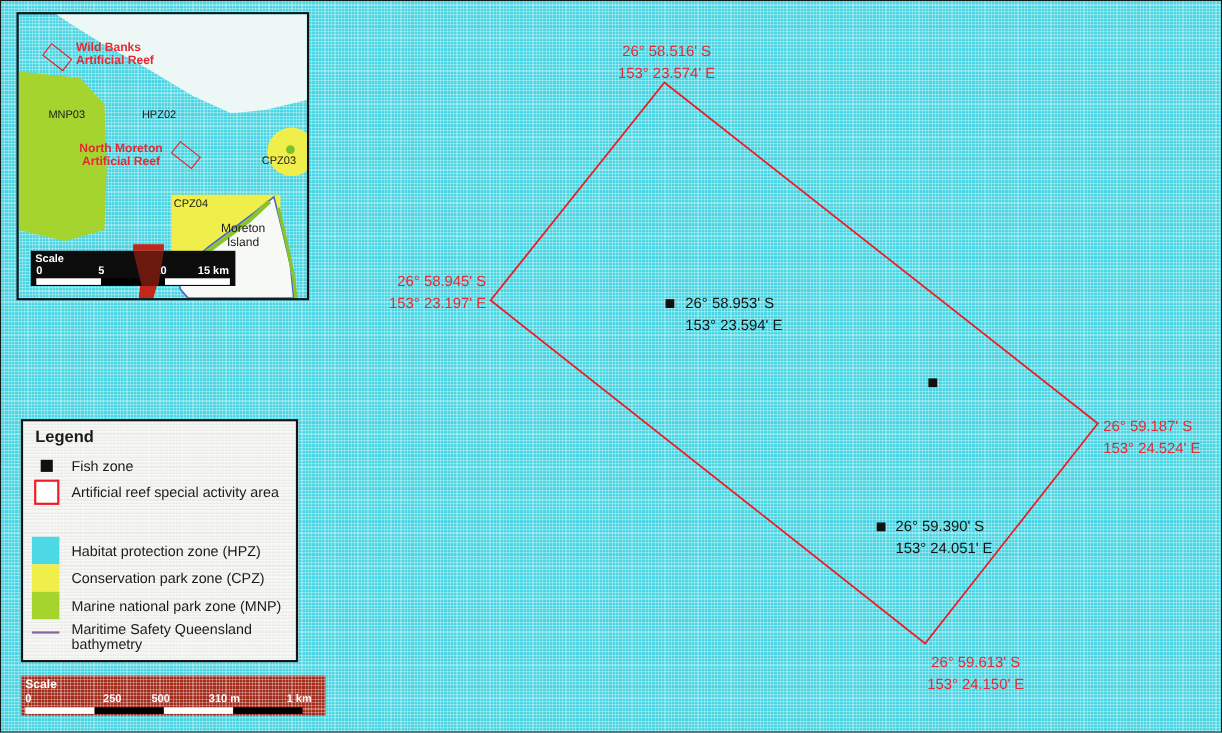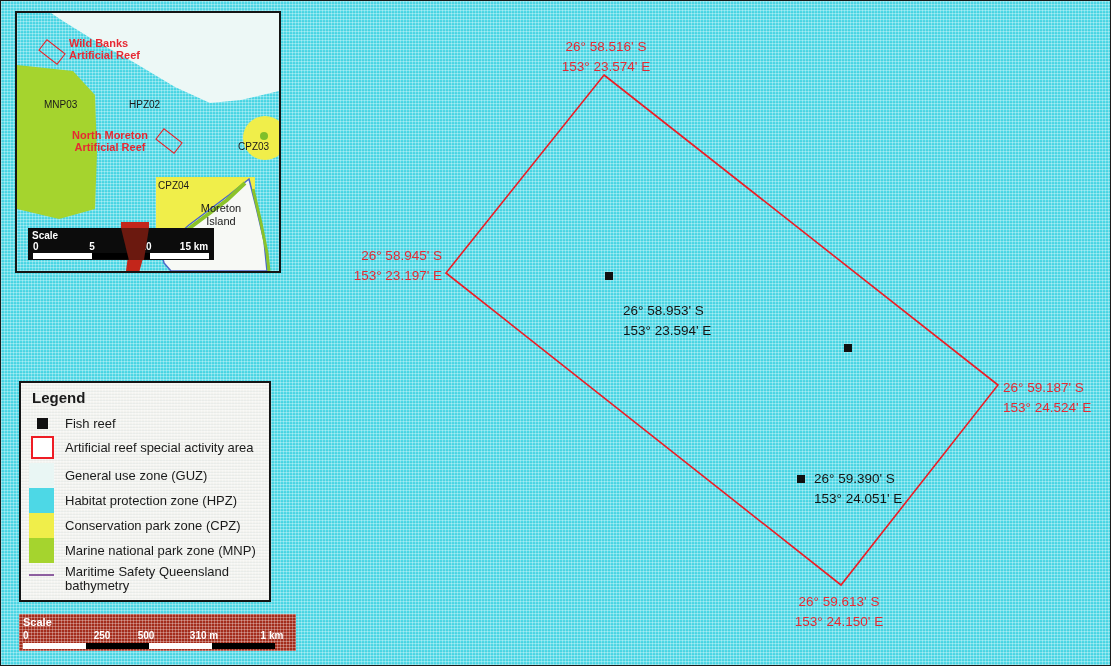--- a/index.html
+++ b/index.html
@@ -21,22 +21,22 @@
   .reef-line{fill:none;stroke:#ee1c24;stroke-width:1.6px;}
   .fishbox{fill:#101010;}
 
   .coord{position:absolute;font-size:13.5px;line-height:20px;white-space:nowrap;}
   .coord.red{color:#e62933;}
   .coord.blk{color:#151515;}
   .coord div{white-space:nowrap;}
   .c-north{left:530px;top:36px;width:150px;text-align:center;}
   .c-west{left:329px;top:245px;width:112px;text-align:right;}
   .c-east{left:1002px;top:377px;text-align:left;}
-  .c-south{left:773px;top:591px;width:130px;text-align:center;}
-  .f1{left:622px;top:265px;margin-top:35px;}
+  .c-south{left:773px;top:591px;width:130px;text-align:center;padding-left:48px;}
+  .f1{left:622px;top:265px;}
   .f2{left:860px;top:337px;}
   .f3{left:813px;top:468px;}
 
   
   .inset{
     left:14px;top:10px;width:262px;height:258px;
     border:2px solid #151515;background-color:#4dd8e6;
   }
   .inset-lbl{position:absolute;font-size:10px;color:#1a1a1a;white-space:nowrap;}
   .inset-red-lbl{position:absolute;font-size:11px;line-height:12px;font-weight:bold;color:#e62933;white-space:nowrap;}
@@ -171,29 +171,25 @@
     <div class="patch patch-top"></div>
     <div class="patch patch-mid"></div>
     <div class="patch patch-bot"></div>
   </div>
 
   <div class="abs legend weave">
     <div class="lg-title">Legend</div>
 
     <div class="lg-row" style="top:33px;height:18px;">
       <span class="sw sw-fish"></span>
-      <span class="lg-label" style="top:1px;">Fish reef</span>
+      <span class="lg-label" style="top:1px;">Fish zone</span>
     </div>
     <div class="lg-row" style="top:53px;height:24px;">
       <span class="sw sw-reef"></span>
       <span class="lg-label" style="top:5px;">Artificial reef special activity area</span>
-    </div>
-    <div class="lg-row" style="top:80px;height:25px;">
-      <span class="sw sw-zone sw-guz"></span>
-      <span class="lg-label" style="top:6px;">General use zone (GUZ)</span>
     </div>
     <div class="lg-row" style="top:105px;height:25px;">
       <span class="sw sw-zone sw-hpz"></span>
       <span class="lg-label" style="top:6px;">Habitat protection zone (HPZ)</span>
     </div>
     <div class="lg-row" style="top:130px;height:25px;">
       <span class="sw sw-zone sw-cpz"></span>
       <span class="lg-label" style="top:6px;">Conservation park zone (CPZ)</span>
     </div>
     <div class="lg-row" style="top:155px;height:25px;">

